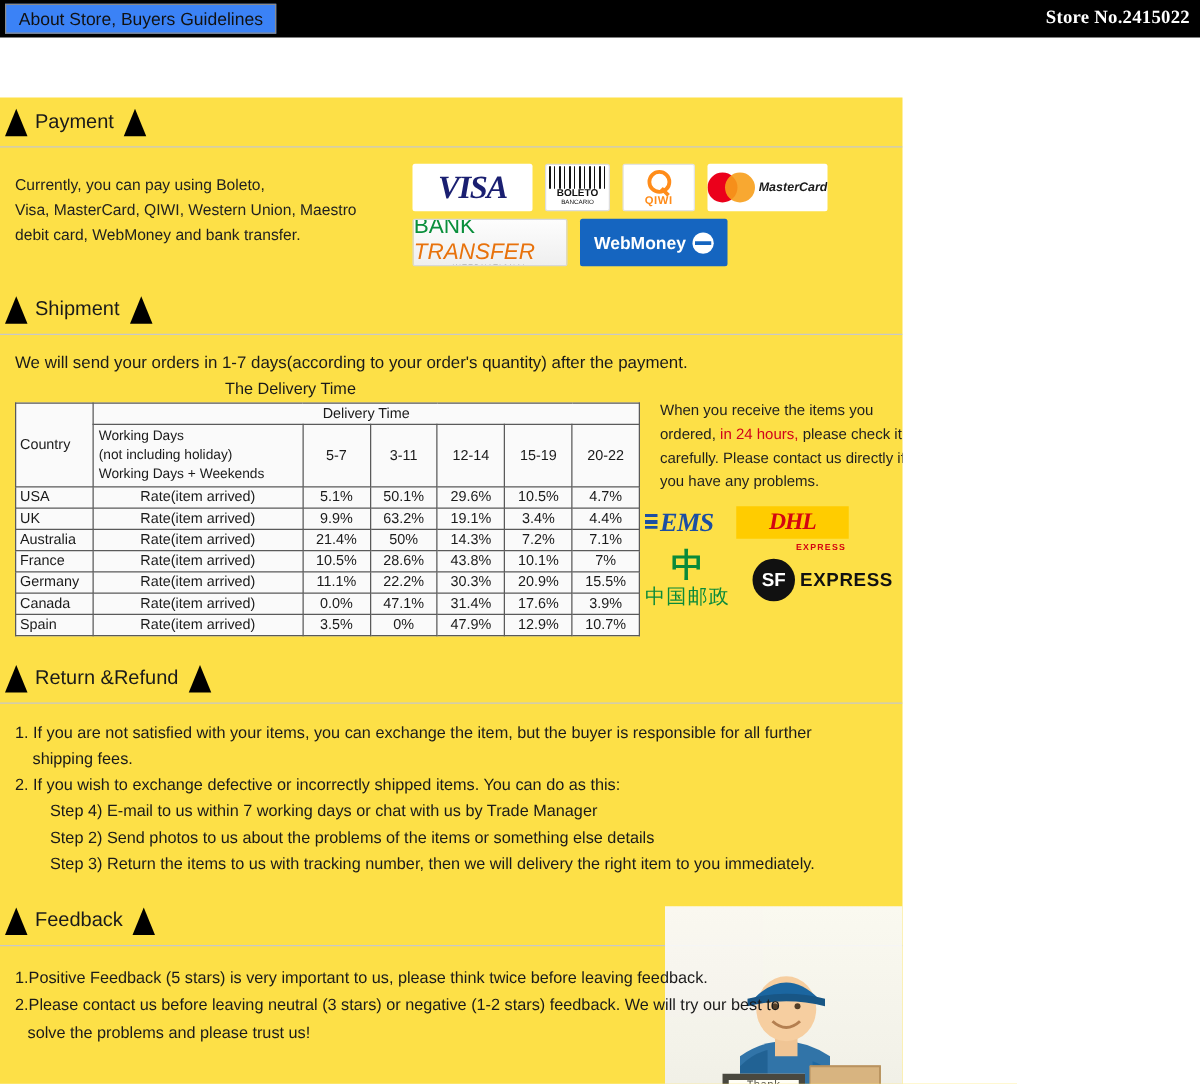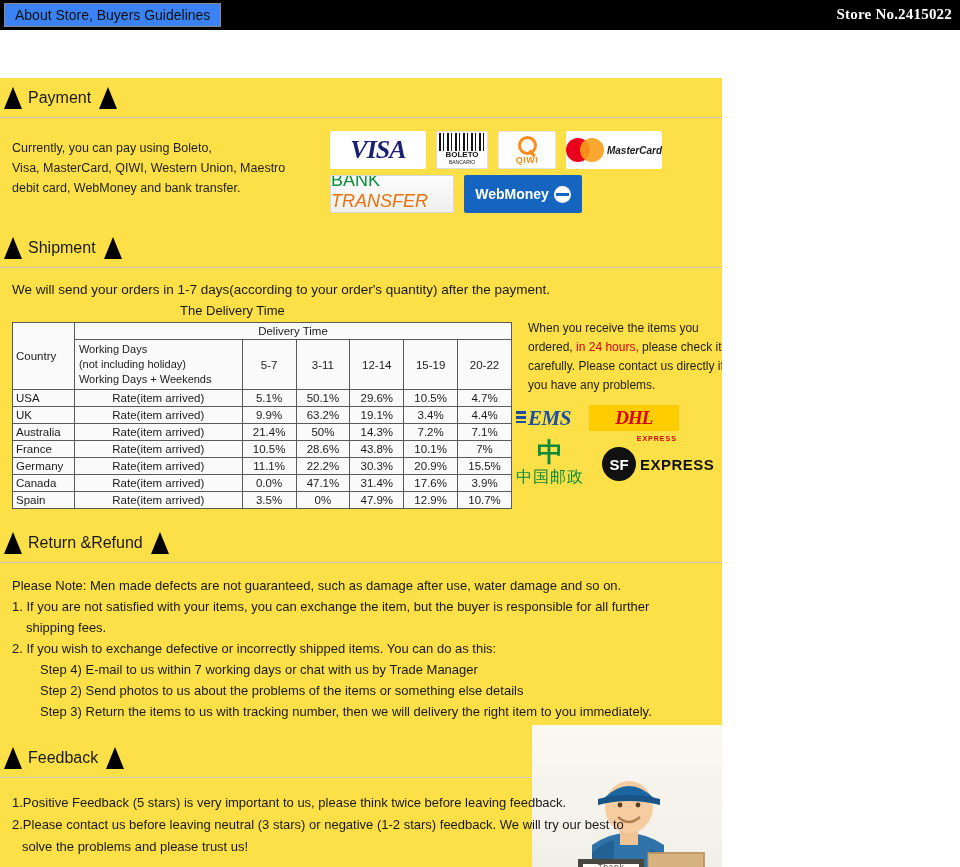--- a/index.html
+++ b/index.html
@@ -430,21 +430,20 @@
     </div>
   </div>
 
   <div class="sec-head">
     <span class="tri"></span>
     <span class="title">Return &amp;Refund</span>
     <span class="tri"></span>
   </div>
 
   <div class="rr-body">
-    <div>Please Note: Men made defects are not guaranteed, such as damage after use, water  damage and so on.</div>
     <div>1. If you are not satisfied with your items, you can exchange the item, but the buyer is responsible for all further</div>
     <div class="ind1">shipping fees.</div>
     <div>2. If you wish to exchange defective or incorrectly shipped items. You can do as this:</div>
     <div class="ind2">Step 4) E-mail to us within 7 working days or chat with us by Trade Manager</div>
     <div class="ind2">Step 2) Send photos to us about the problems of the items or something else details</div>
     <div class="ind2">Step 3) Return the items to us with tracking number, then we will delivery the right item to you immediately.</div>
   </div>
 
   <div class="sec-head">
     <span class="tri"></span>

